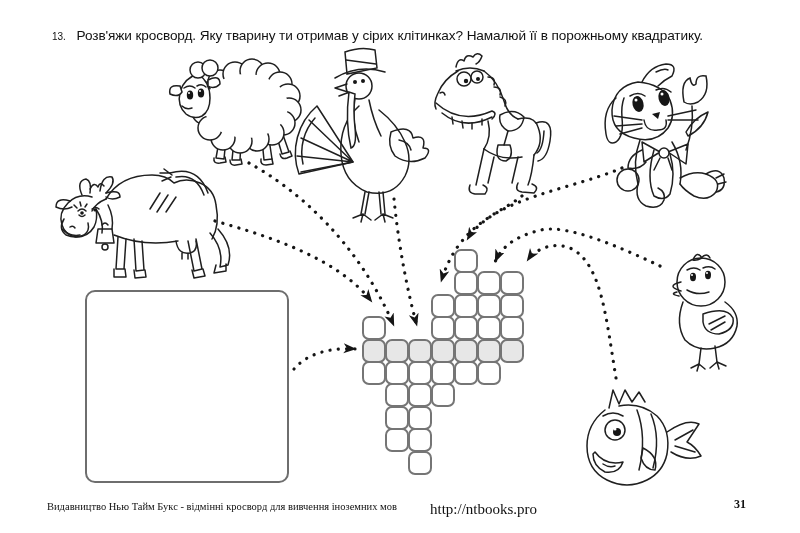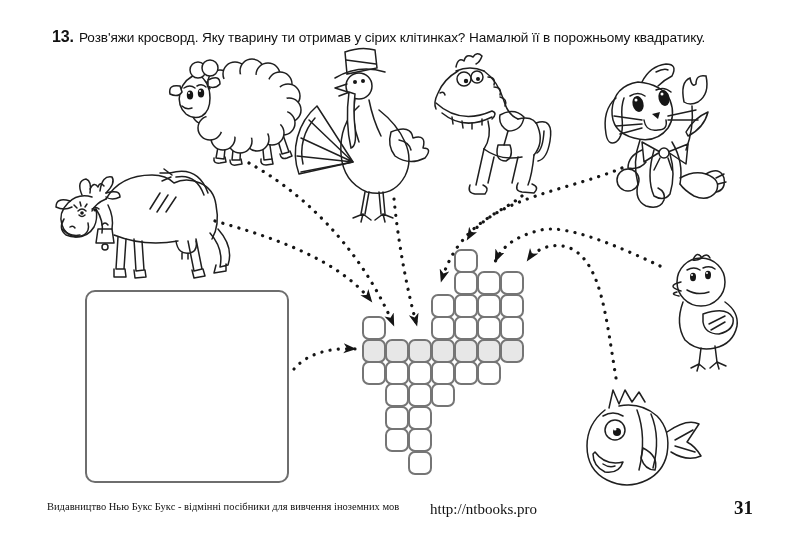--- a/index.html
+++ b/index.html
@@ -1,32 +1,32 @@
 <!DOCTYPE html>
 <html><head>
 <meta charset="utf-8">
 <style>
   html,body{margin:0;padding:0;}
   body{width:800px;height:533px;background:#ffffff;position:relative;overflow:hidden;
        font-family:"Liberation Sans",sans-serif;color:#111;}
   .page-title{position:absolute;left:52px;top:28px;font-size:13.6px;white-space:nowrap;letter-spacing:-0.1px;}
-  .task-number{font-weight:bold;font-size:16px;margin-right:5px;}
+  .task-number{font-weight:normal;font-size:10px;margin-right:11px;}
   #grid .cell{position:absolute;width:24px;height:24px;box-sizing:border-box;
        border:2px solid #757575;border-radius:7px;background:#fff;}
   .drawing-box{position:absolute;left:85px;top:290px;width:204px;height:193px;box-sizing:border-box;
        border:2px solid #6e6e6e;border-radius:10px;background:#fff;}
   svg.art{position:absolute;left:0;top:0;pointer-events:none;}
   .dots{fill:none;stroke:#151515;stroke-width:3.2;stroke-linecap:round;stroke-dasharray:0.1 8.2;}
   .ln{fill:none;stroke:#1f1f1f;stroke-width:1.5;stroke-linecap:round;stroke-linejoin:round;}
   .fw{fill:#ffffff;stroke:#1f1f1f;stroke-width:1.5;}
   .fd{fill:#161616;stroke:none;}
   .footer{position:absolute;font-family:"Liberation Serif",serif;white-space:nowrap;}
   .footer.publisher{left:47px;top:501px;font-size:10.5px;}
   .footer.website{left:430px;top:501px;font-size:15px;}
-  .footer.pagenum{left:734px;top:497px;font-size:19px;font-weight:bold;}
+  .footer.pagenum{left:734px;top:497px;font-size:12px;font-weight:bold;}
 </style>
 </head>
 <body>
 
 <div class="page-title"><span class="task-number">13.</span><span>Розв'яжи кросворд. Яку тварину ти отримав у сірих клітинках? Намалюй її в порожньому квадратику.</span></div>
 
 <div class="drawing-box"></div>
 
 <div id="grid">
     <div class="cell" style="left: 454px; top: 249px; border-color: rgb(117, 117, 117);"></div>
@@ -267,15 +267,15 @@
       <path d="M68,66 Q84,74 80,88 Q70,88 66,76 Z"></path>
       <path d="M92,50 Q112,36 124,42 Q116,54 112,60 Q120,64 126,74 Q112,80 96,70"></path>
       <path d="M100,58 l18,-10 M100,64 l20,6"></path>
     </g>
     <circle class="fw" cx="40" cy="48" r="10"></circle>
     <circle class="fd" cx="42" cy="50" r="4"></circle>
       <circle cx="40" cy="47" r="1.5" fill="#fff"></circle>
   </g>
 </svg>
 
-<div class="footer publisher">Видавництво Нью Букс Букс - відмінні посібники для вивчення іноземних мов</div>
+<div class="footer publisher">Видавництво Нью Тайм Букс - відмінні кросворд для вивчення іноземних мов</div>
 <div class="footer website">http://ntbooks.pro</div>
 <div class="footer pagenum">31</div>
 
 </body></html>

